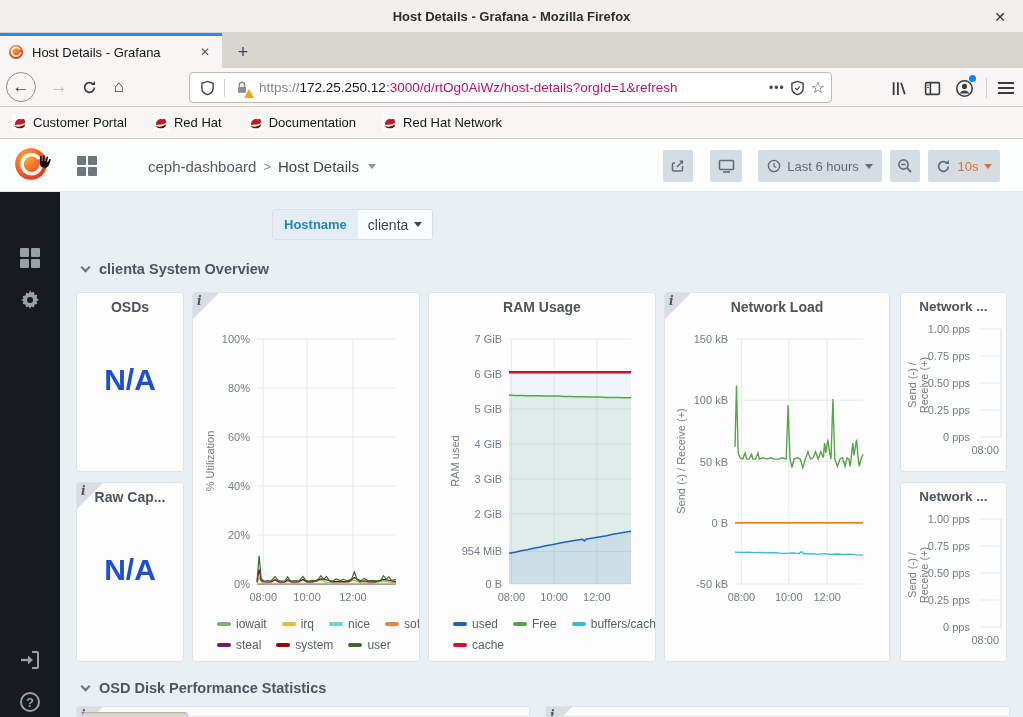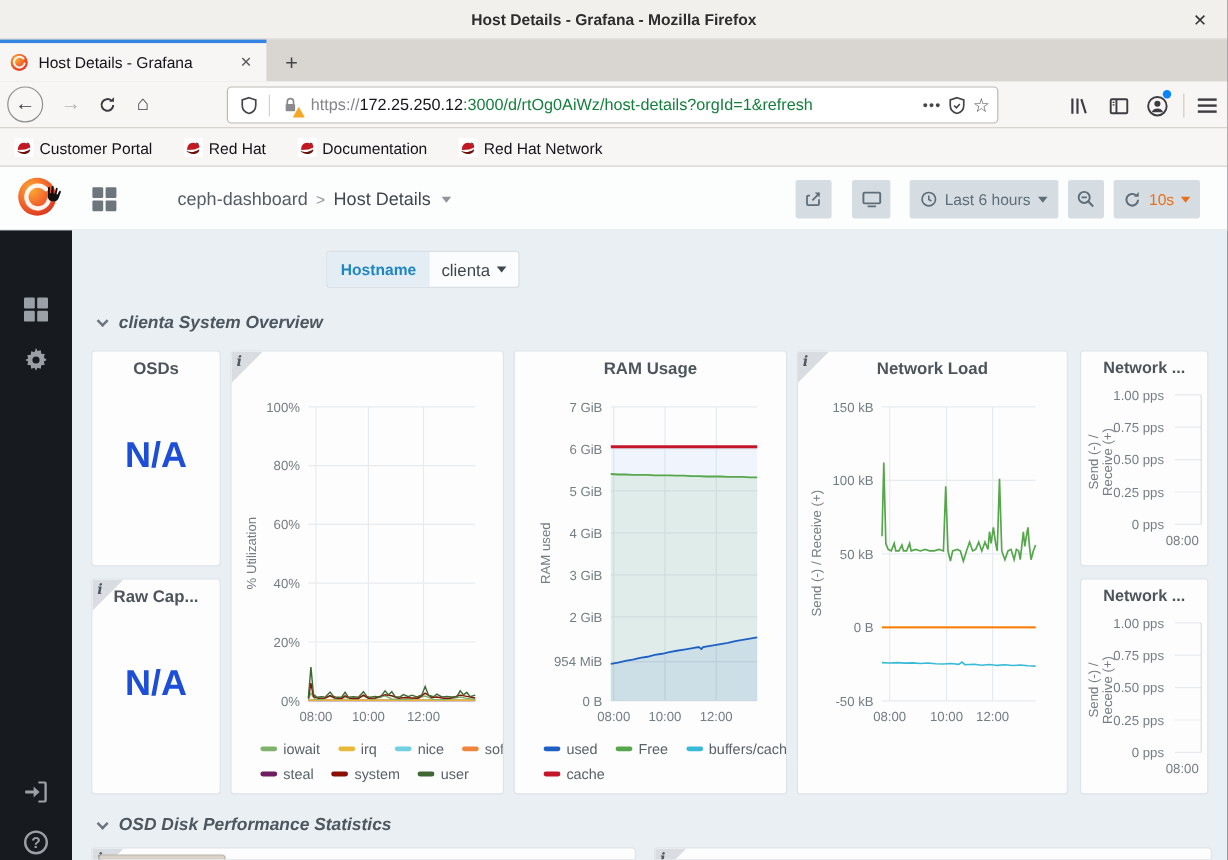--- a/index.html
+++ b/index.html
@@ -25,29 +25,29 @@
   .navbtn{position:absolute;top:4px;height:30px;width:30px;display:flex;align-items:center;justify-content:center;
           font-size:17px;color:#3c3c41;}
   .backcirc{border:1px solid #8f8f8f;border-radius:50%;background:#f7f6f4;}
   .disabled{color:#b7b3af;}
   .urlbar{position:absolute;left:189px;top:4px;width:643px;height:31px;background:#fff;border:1px solid #bdb9b5;
           border-radius:4px;display:flex;align-items:center;padding:0 6px;}
   .urlsep{width:1px;height:18px;background:#d4d0cc;margin:0 6px;}
   .urltext{font-size:13.5px;white-space:nowrap;overflow:hidden;flex:1;margin-left:6px;color:#3e3e42;}
   .urltext .scheme{color:#85858a;}
   .urltext .host{color:#15141a;}
-  .urltext .rest{color:#15803d;}
+  .urltext .rest{color:#be185d;}
   .urlicon{display:flex;align-items:center;justify-content:center;width:22px;height:22px;flex:0 0 auto;}
   .dots{font-size:12px;color:#45454a;letter-spacing:1px;margin:0 2px;flex:0 0 auto;}
   .star{font-size:16px;color:#45454a;margin-left:2px;flex:0 0 auto;}
   .ricon{position:absolute;top:6px;width:28px;height:28px;display:flex;align-items:center;justify-content:center;color:#3c3c41;}
   .vsep{position:absolute;top:10px;width:1px;height:20px;background:#cfcbc7;}
   .bookbar{left:0;top:107px;width:1023px;height:32px;background:#f7f6f4;border-bottom:1px solid #cfcbc7;
            display:flex;align-items:center;padding-left:12px;}
-  .bmark{display:flex;align-items:flex-end;margin-right:26px;}
+  .bmark{display:flex;align-items:center;margin-right:26px;}
   .bmark span{font-size:13px;color:#15141a;margin-left:5px;}
 
   
   .gf-top{left:0;top:139px;width:1023px;height:53px;background:#fcfdfd;border-bottom:1px solid #e2e8ec;}
   .gf-side{left:0;top:192px;width:60px;height:525px;background:#171a1e;}
   .sideicon{position:absolute;left:20px;width:20px;height:20px;display:flex;align-items:center;justify-content:center;}
   .gridsq{display:grid;grid-template-columns:9px 9px;grid-gap:2px;}
   .gridsq b{width:9px;height:9px;background:#9aa0a6;border-radius:1px;}
   .helpcirc{border:2px solid #9aa0a6;border-radius:50%;width:20px;height:20px;color:#9aa0a6;
             font-size:13px;font-weight:bold;display:flex;align-items:center;justify-content:center;}
@@ -56,21 +56,21 @@
   .crumbsep{color:#8e959b;margin:0 7px;font-size:13px;}
   .tbtn{position:absolute;top:11px;height:32px;background:#d6dde2;border-radius:2px;color:#5e6d78;
         display:flex;align-items:center;justify-content:center;font-size:13px;}
   .orange{color:#e8701a;}
   .caret{width:0;height:0;border-left:4px solid transparent;border-right:4px solid transparent;
          border-top:5px solid currentColor;display:inline-block;margin-left:6px;}
   .gf-vars{position:absolute;display:flex;align-items:stretch;height:31px;border:1px solid #d9dfe4;
            border-radius:3px;overflow:hidden;background:#fbfcfd;}
   .varlab{background:#e3edf3;color:#1f86c4;font-size:13px;font-weight:bold;display:flex;align-items:center;padding:0 11px;}
   .varval{display:flex;align-items:center;padding:0 10px;font-size:14px;color:#3e454c;}
-  .sechead{position:absolute;display:flex;align-items:center;color:#4e565e;font-size:14.5px;font-weight:bold;font-style:italic;}
+  .sechead{position:absolute;display:flex;align-items:center;color:#4e565e;font-size:14.5px;font-weight:bold;}
   .chev{width:7px;height:7px;border-right:2px solid #6a737c;border-bottom:2px solid #6a737c;
         transform:rotate(45deg);margin-right:10px;margin-top:-4px;}
   .panel{position:absolute;background:#fdfdfe;border:1px solid #dee4e9;border-radius:3px;overflow:hidden;}
   .ptitle{position:absolute;left:0;top:6px;width:100%;text-align:center;font-size:14px;font-weight:bold;color:#4d545b;}
   .icorner{position:absolute;top:0;left:0;width:0;height:0;border-top:26px solid #d9dde1;border-right:26px solid transparent;}
   .icorner i{position:absolute;top:-25px;left:4px;font-family:"DejaVu Serif",serif;font-style:italic;font-weight:bold;
              font-size:12px;color:#50575e;}
   .bigval{position:absolute;left:0;top:70px;width:100%;text-align:center;font-size:30px;font-weight:bold;color:#1d4ed8;}
   .chartbox{position:absolute;left:0;top:28px;}
   .ylab{position:absolute;white-space:nowrap;font-size:11px;color:#757d84;transform:translate(-50%,-50%) rotate(-90deg);}

